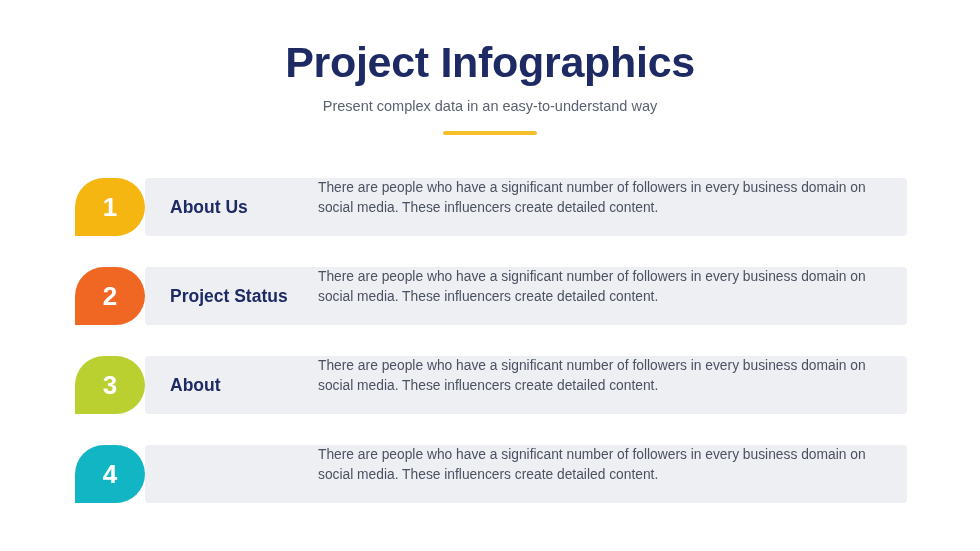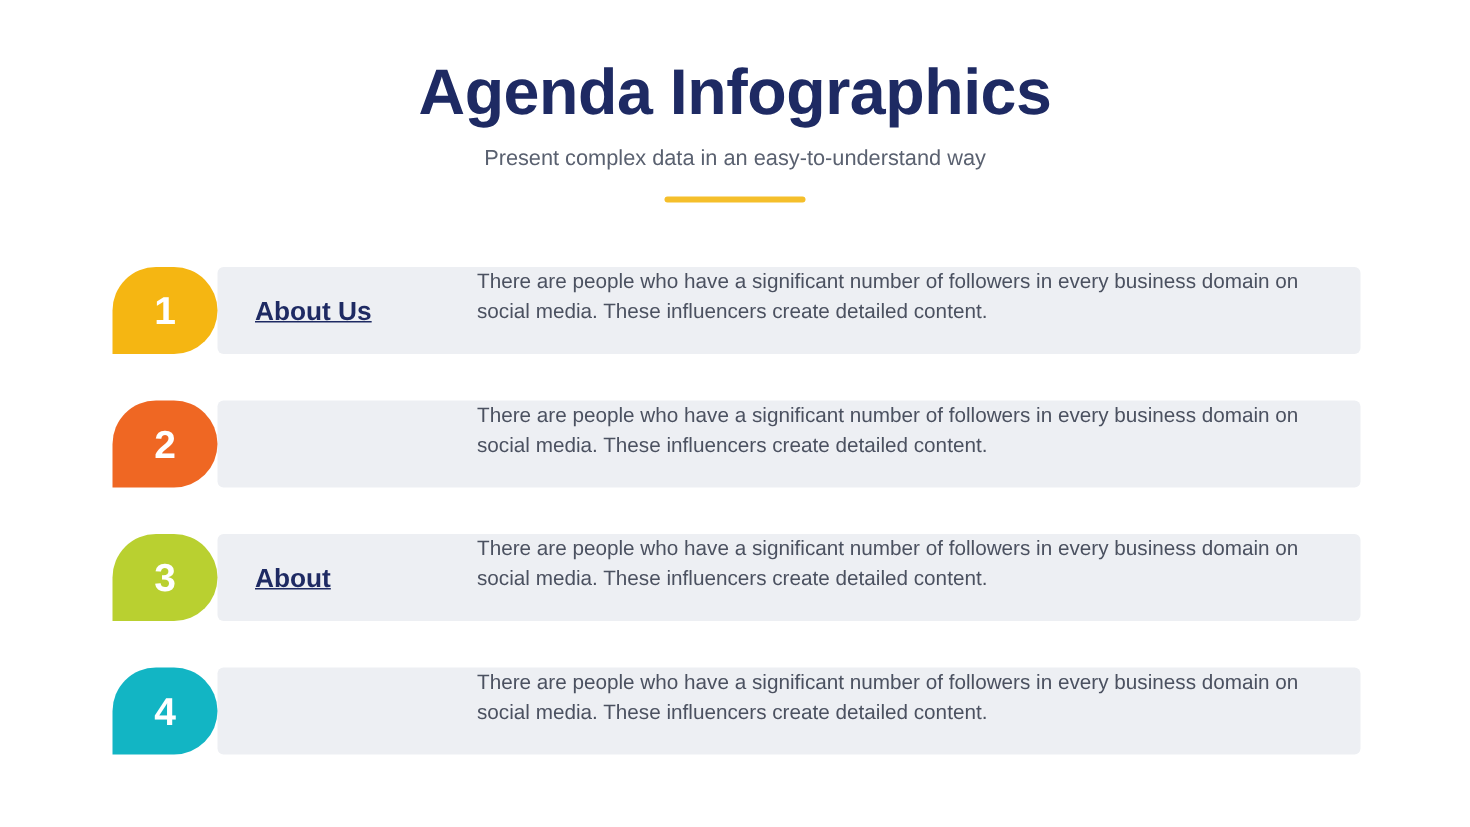--- a/index.html
+++ b/index.html
@@ -86,42 +86,41 @@
     position: absolute;
     left: 95px;
     top: 0;
     height: 58px;
     display: flex;
     align-items: center;
     font-size: 17.5px;
     font-weight: bold;
     color: #1e2a63;
     width: 160px;
-    text-decoration: underline;
   }
   .row-desc {
     position: absolute;
     left: 243px;
     top: 0;
     height: 74px;
     width: 575px;
     display: flex;
     align-items: flex-start;
     font-size: 13.8px;
     line-height: 1.42;
     color: #4b5160;
   }
   .row-desc span { display: block; }
 </style>
 </head>
 <body>
 
 <div class="slide">
 
-  <div class="title" style="color: rgb(30, 42, 99);">Agenda Infographics</div>
+  <div class="title" style="color: rgb(30, 42, 99);">Project Infographics</div>
   <div class="subtitle">Present complex data in an easy-to-understand way</div>
   <div class="accent-rule" style="background: rgb(245, 191, 43);"></div>
 
   <div class="rows">
 
     <div class="row">
       <div class="row-bar" style="background: rgb(237, 239, 243);"></div>
       <div class="badge" style="background: rgb(245, 182, 18);">
         <span>1</span>
       </div>
@@ -129,20 +128,21 @@
       <div class="row-desc">
         <span>There are people who have a significant number of followers in every business domain on social media. These influencers create detailed content.</span>
       </div>
     </div>
 
     <div class="row">
       <div class="row-bar" style="background: rgb(237, 239, 243);"></div>
       <div class="badge" style="background: rgb(239, 103, 35);">
         <span>2</span>
       </div>
+      <div class="row-label">Project Status</div>
       <div class="row-desc">
         <span>There are people who have a significant number of followers in every business domain on social media. These influencers create detailed content.</span>
       </div>
     </div>
 
     <div class="row">
       <div class="row-bar" style="background: rgb(237, 239, 243);"></div>
       <div class="badge" style="background: rgb(185, 208, 48);">
         <span>3</span>
       </div>

